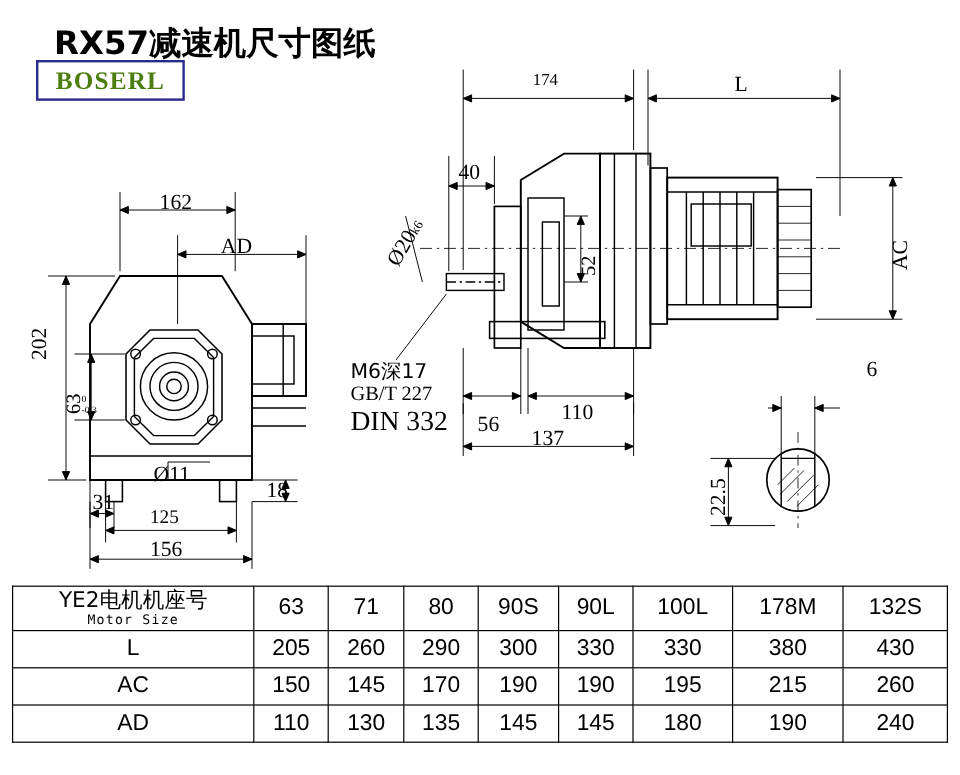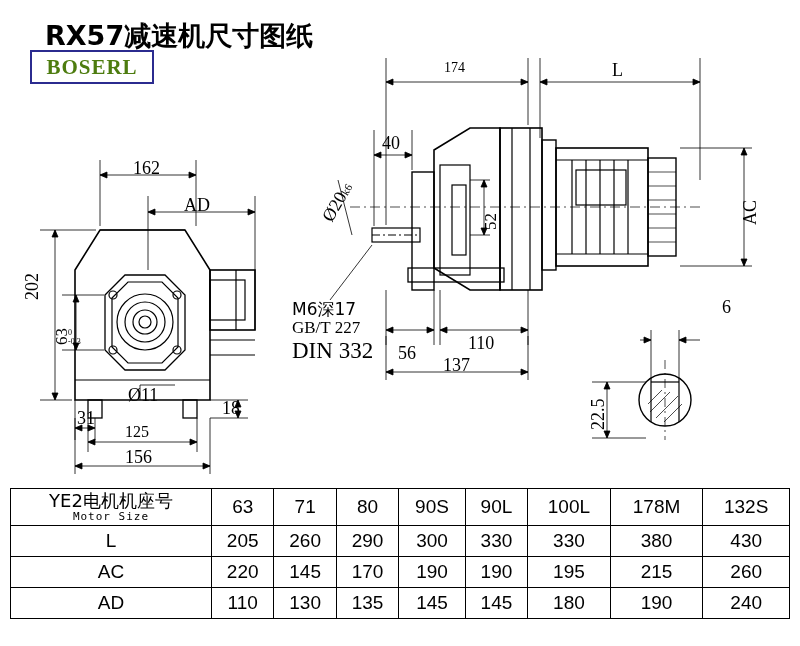--- a/index.html
+++ b/index.html
@@ -313,21 +313,21 @@
         <td>260</td>
         <td>290</td>
         <td>300</td>
         <td>330</td>
         <td>330</td>
         <td>380</td>
         <td>430</td>
       </tr>
       <tr>
         <td class="rowlab">AC</td>
-        <td>220</td>
+        <td>150</td>
         <td>145</td>
         <td>170</td>
         <td>190</td>
         <td>190</td>
         <td>195</td>
         <td>215</td>
         <td>260</td>
       </tr>
       <tr>
         <td class="rowlab">AD</td>

